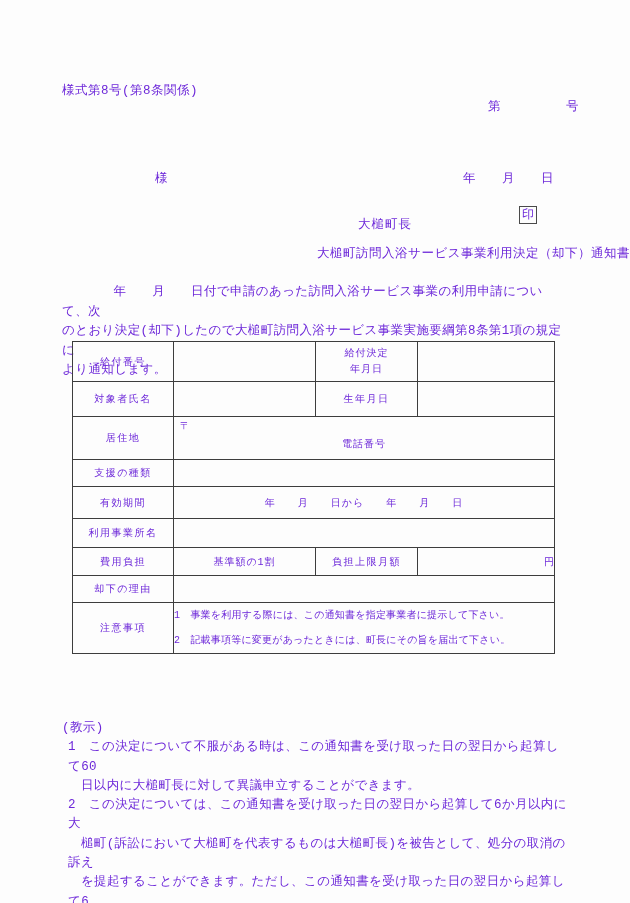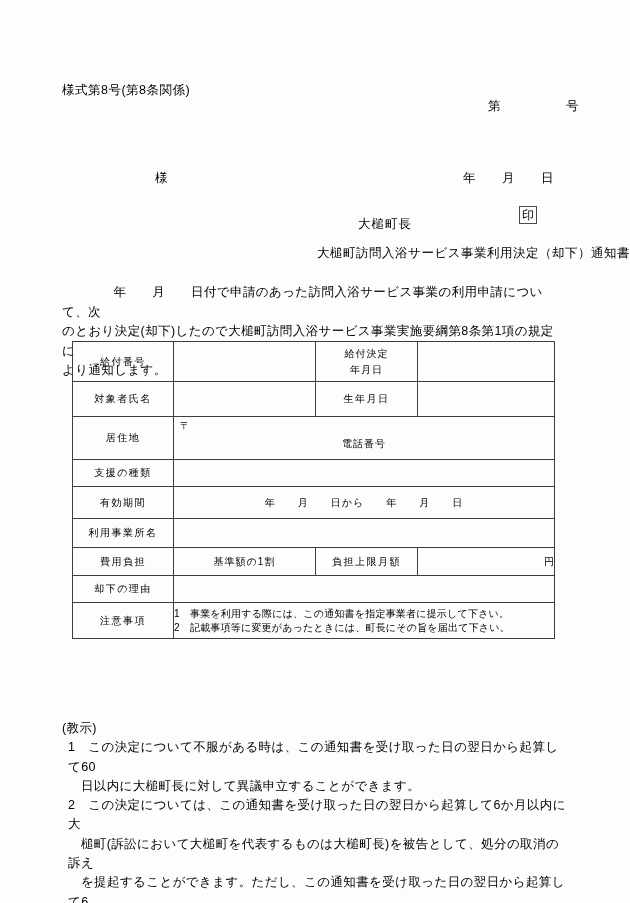--- a/index.html
+++ b/index.html
@@ -1,21 +1,21 @@
 <!DOCTYPE html>
 <html><head>
 <meta charset="utf-8">
 <style>
   html,body{margin:0;padding:0;background:#ffffff;}
   .page{
     position:relative;
     width:630px;height:903px;
     background:#fdfdfd;
-    font-family:Liberation Sans, sans-serif;
-    color:#000000;
+    font-family:Liberation Mono, monospace;
+    color:#6d28d9;
     font-size:12.5px;
     overflow:hidden;
   }
   .form-number{position:absolute;left:62px;top:82px;letter-spacing:0.5px;}
   .doc-number{position:absolute;right:51px;top:98px;letter-spacing:0.5px;}
   .date-line{position:absolute;right:76px;top:135px;letter-spacing:0.5px;margin-top:35px;}
   .addressee{position:absolute;left:155px;top:170px;}
   .mayor-line{position:absolute;left:358px;top:216px;letter-spacing:1px;}
   .seal{
     position:absolute;left:519px;top:206px;
@@ -47,21 +47,21 @@
   }
   td.lbl{text-align:center;letter-spacing:1.5px;}
   td.pre{white-space:pre-line;line-height:16px;text-align:center;letter-spacing:1px;}
   td.center{text-align:center;letter-spacing:1px;}
   td.right{text-align:right;padding-right:6px;}
   td.residence-cell{position:relative;}
   .postal-mark{position:absolute;left:6px;top:2px;}
   .phone-label{position:absolute;left:0;right:0;top:20px;text-align:center;letter-spacing:1px;}
   td.cautions{
     white-space:pre-line;
-    line-height:14px;
+    line-height:25px;
     padding:1px 2px 1px 8px;
     letter-spacing:0.2px;
   }
   .notes{
     position:absolute;left:62px;top:671px;width:505px;
     line-height:19.3px;
     letter-spacing:0.4px;
   }
   .note-heading{white-space:pre-line;margin-top:48px;}
   .note-item{white-space:pre-line;margin-left:6px;}

